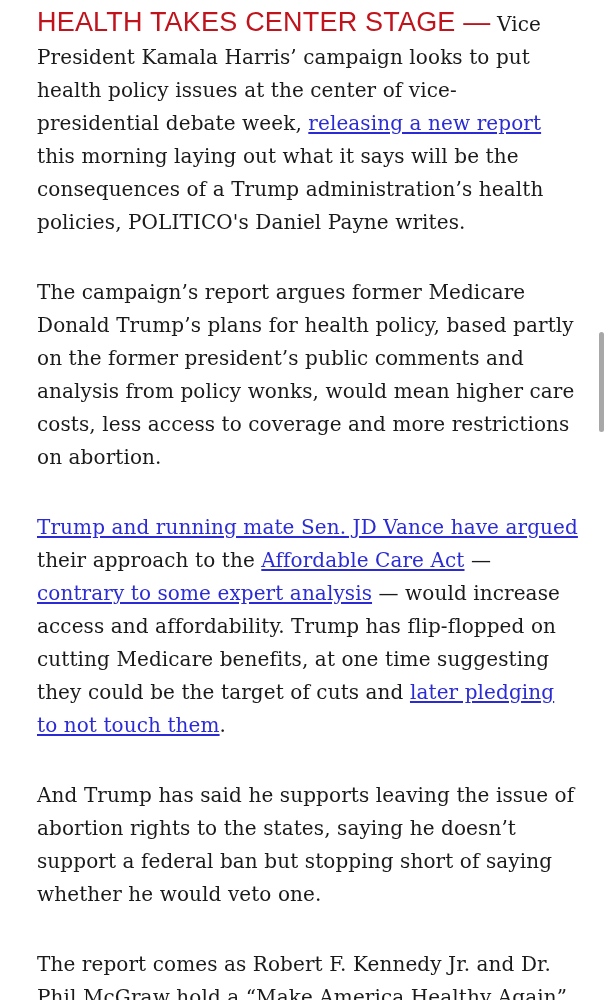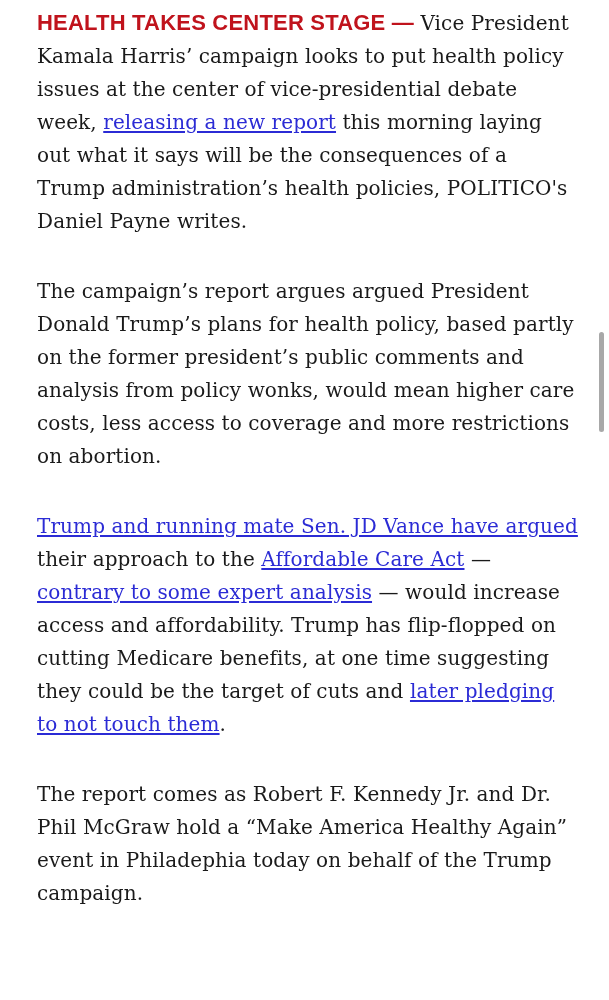--- a/index.html
+++ b/index.html
@@ -26,22 +26,22 @@
     padding: 6px 30px 0 37px;
   }
   .para {
     margin: 0 0 37px 0;
     font-size: 20px;
     line-height: 33px;
     letter-spacing: 0.1px;
   }
   .section-headline {
     font-family: "Liberation Sans", "DejaVu Sans", sans-serif;
-    font-weight: 700;
-    font-size: 22px;
+    font-weight: 400;
+    font-size: 27px;
     color: var(--headline-red);
     letter-spacing: 0.2px;
   }
   .inline-link {
     color: var(--link-blue);
     text-decoration: underline;
     text-decoration-thickness: 1.5px;
     text-underline-offset: 2px;
     cursor: pointer;
     margin-top: 30px;
@@ -54,18 +54,19 @@
     height: 100px;
     border-radius: 3px;
     background: var(--scrollbar-gray);
   }
 </style>
 </head>
 <body>
 
 <div class="content">
     <p class="para"><strong class="section-headline">HEALTH TAKES CENTER STAGE —</strong><span> Vice President Kamala Harris’ campaign looks to put health policy issues at the center of vice-presidential debate week, </span><a href="#" class="inline-link">releasing a new report</a><span> this morning laying out what it says will be the consequences of a Trump administration’s health policies, POLITICO's Daniel Payne writes.</span></p>
-    <p class="para"><span>The campaign’s report argues argued President Donald Trump’s plans for health policy, based partly on the former president’s public comments and analysis from policy wonks, would mean higher care costs, less access to coverage and more restrictions on abortion.</span></p>
+    <p class="para"><span>The campaign’s report argues former Medicare Donald Trump’s plans for health policy, based partly on the former president’s public comments and analysis from policy wonks, would mean higher care costs, less access to coverage and more restrictions on abortion.</span></p>
     <p class="para"><a href="#" class="inline-link">Trump and running mate Sen. JD Vance have argued</a><span> their approach to the </span><a href="#" class="inline-link">Affordable Care Act</a><span> — </span><a href="#" class="inline-link">contrary to some expert analysis</a><span> — would increase access and affordability. Trump has flip-flopped on cutting Medicare benefits, at one time suggesting they could be the target of cuts and </span><a href="#" class="inline-link">later pledging to not touch them</a><span>.</span></p>
+    <p class="para"><span>And Trump has said he supports leaving the issue of abortion rights to the states, saying he doesn’t support a federal ban but stopping short of saying whether he would veto one.</span></p>
     <p class="para"><span>The report comes as Robert F. Kennedy Jr. and Dr. Phil McGraw hold a “Make America Healthy Again” event in Philadephia today on behalf of the Trump campaign.</span></p>
   </div>
 
 <div class="scrollbar-thumb"></div>
 
 </body></html>

